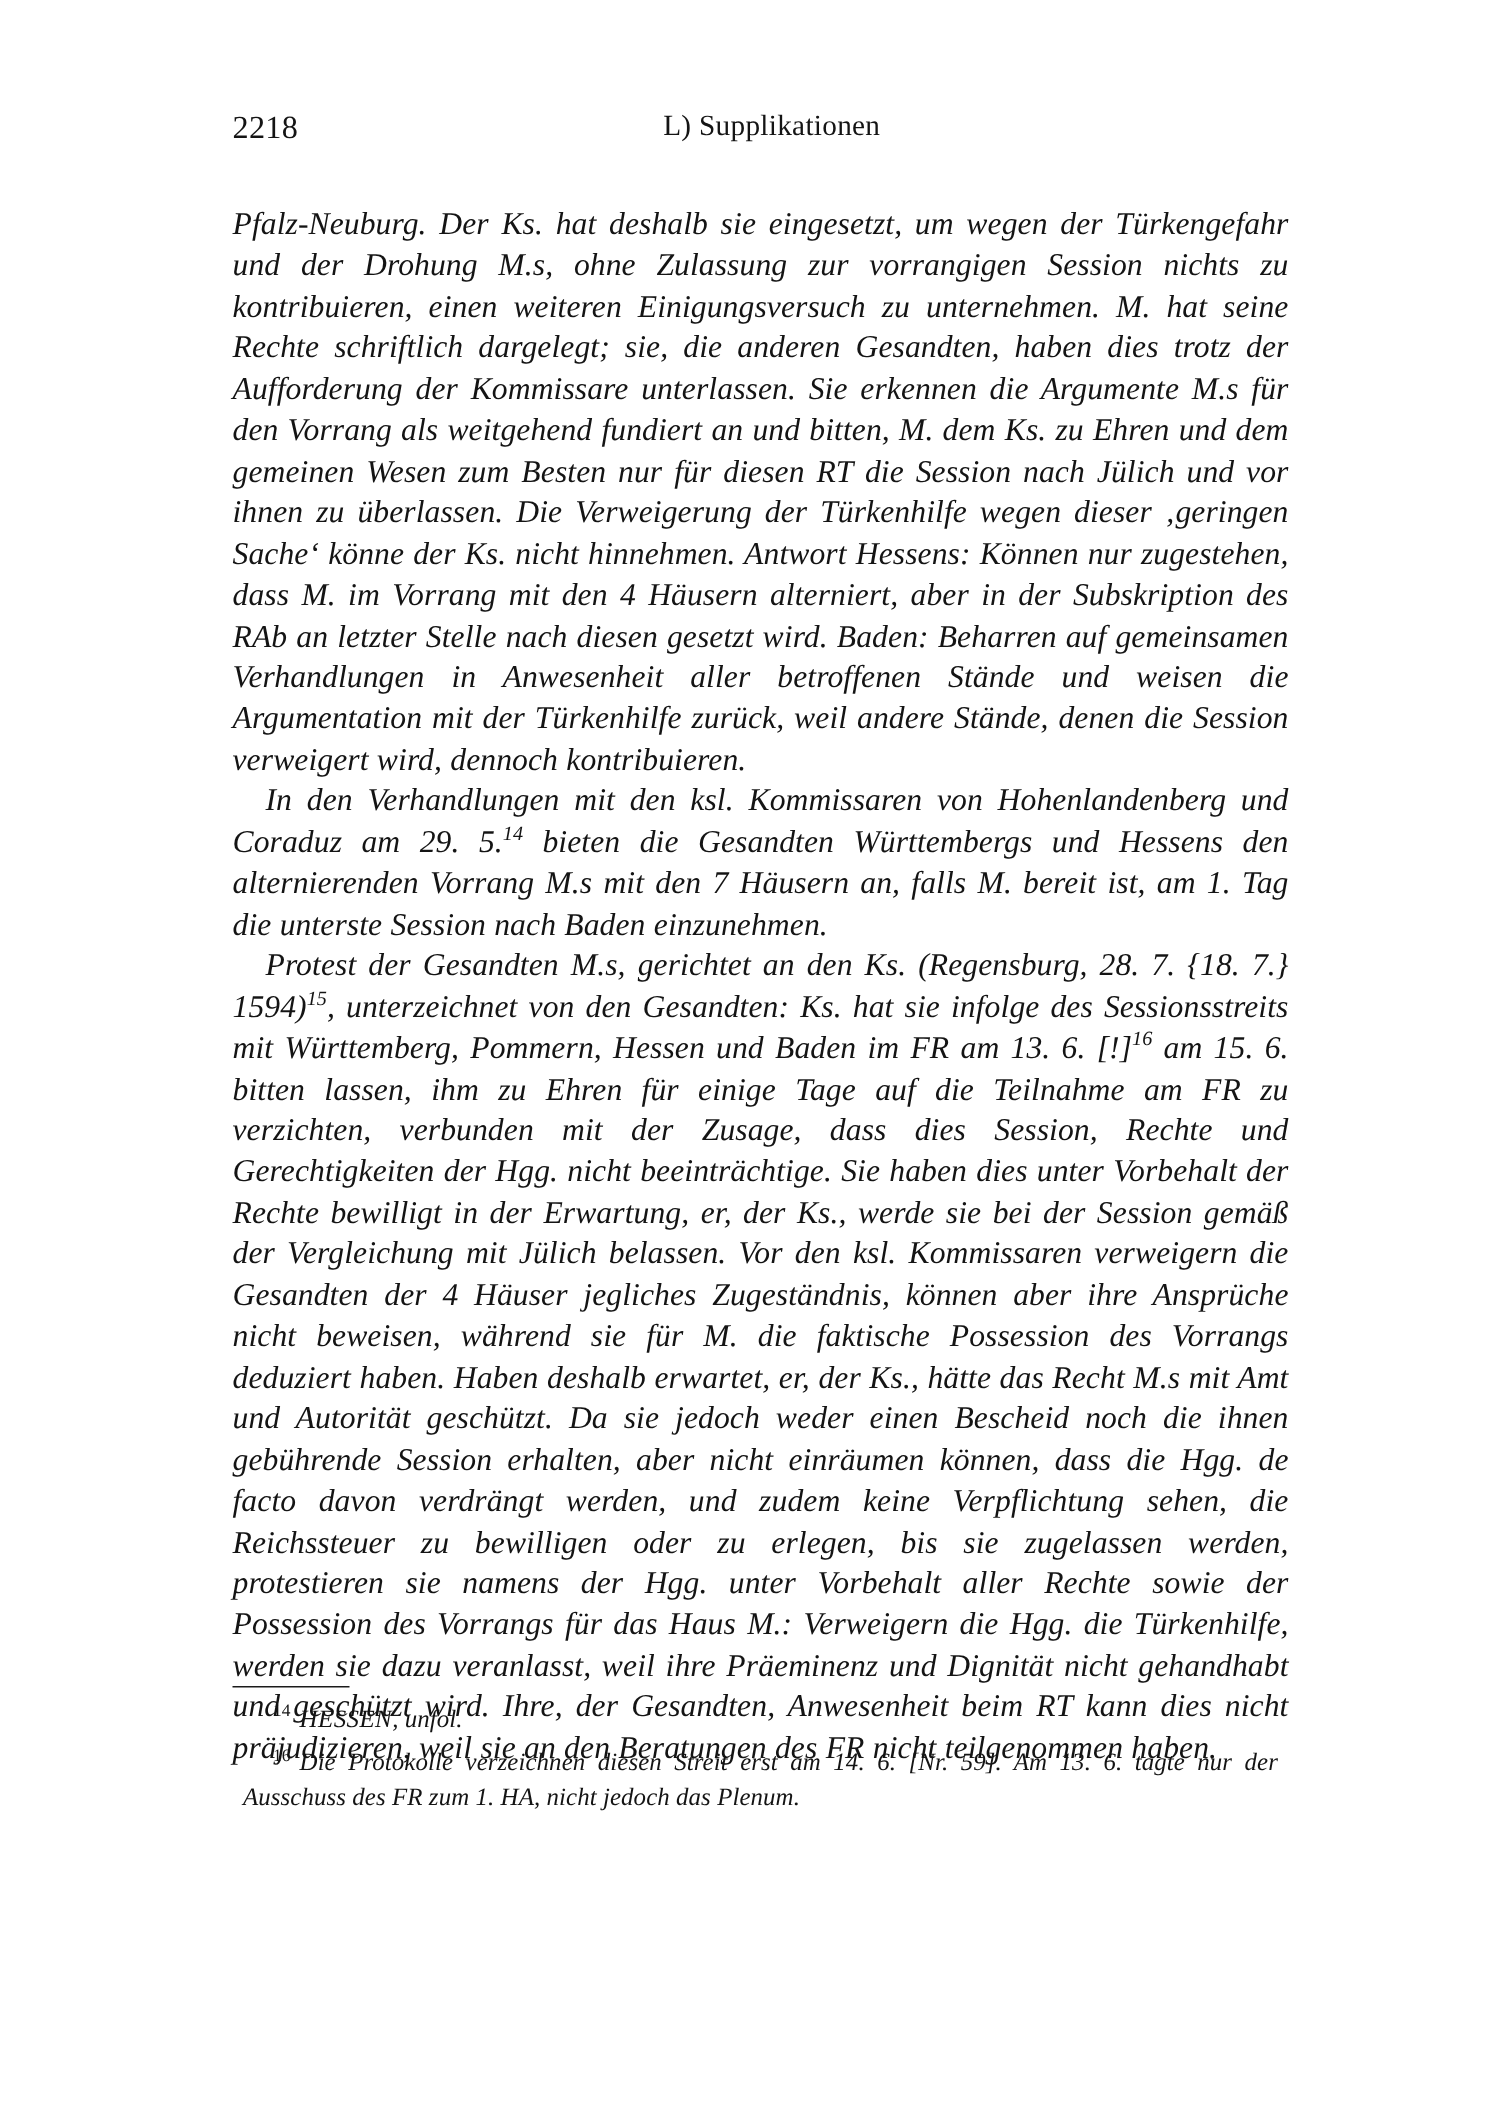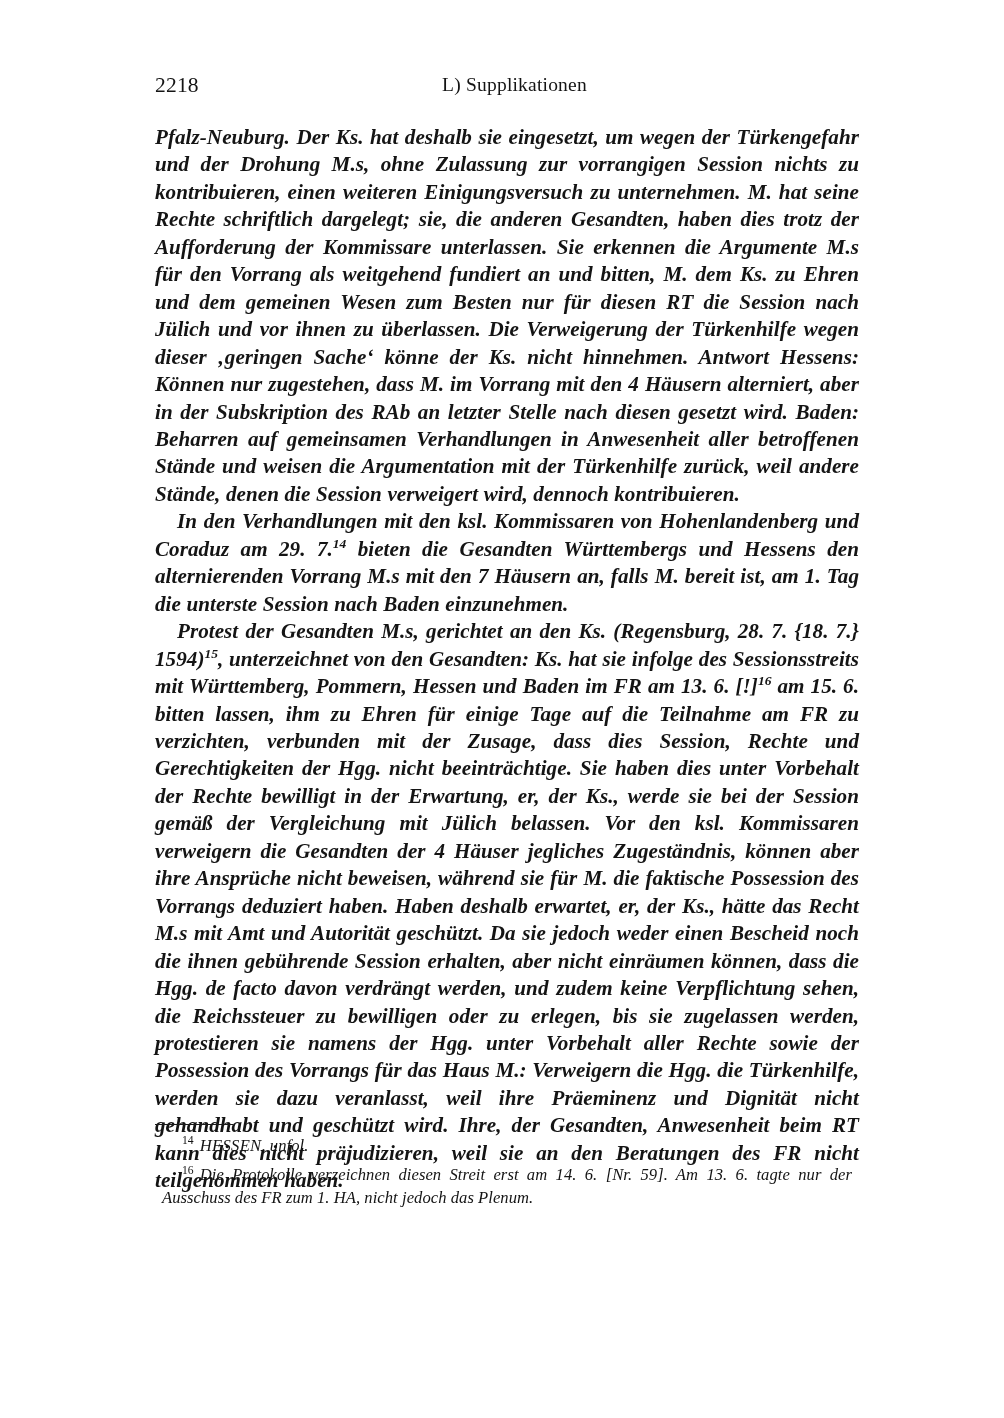--- a/index.html
+++ b/index.html
@@ -46,22 +46,21 @@
     left: 0;
     right: 11px;
     top: 0;
     text-align: center;
     font-size: 19.5px;
     padding-left: 26px;
   }
 
   
   .body-block {
-    margin-top: 24px;
-    font-weight: bold;
+    margin-top: 36px;
   }
   p.para {
     margin: 0;
     font-style: italic;
     font-size: 21.1px;
     line-height: 27.45px;
     text-align: justify;
     text-justify: inter-word;
     hyphens: none;
     letter-spacing: 0.05px;
@@ -122,21 +121,21 @@
 
     <div class="runhead">
       <span class="folio">2218</span>
       <span class="title">L) Supplikationen</span>
     </div>
 
     <div class="body-block">
 
       <p class="para"><span>Pfalz-Neuburg. Der Ks. hat deshalb sie eingesetzt, um wegen der Türkengefahr und der Drohung M.s, ohne Zulassung zur vorrangigen Session nichts zu kontribuieren, einen weiteren Einigungsversuch zu unternehmen. M. hat seine Rechte schriftlich dargelegt; sie, die anderen Gesandten, haben dies trotz der Aufforderung der Kommissare unterlassen. Sie erkennen die Argumente M.s für den Vorrang als weitgehend fundiert an und bitten, M. dem Ks. zu Ehren und dem gemeinen Wesen zum Besten nur für diesen RT die Session nach Jülich und vor ihnen zu überlassen. Die Verweigerung der Türkenhilfe wegen dieser ‚geringen Sache‘ könne der Ks. nicht hinnehmen. Antwort Hessens: Können nur zugestehen, dass M. im Vorrang mit den 4 Häusern alterniert, aber in der Subskription des RAb an letzter Stelle nach diesen gesetzt wird. Baden: Beharren auf gemeinsamen Verhandlungen in Anwesenheit aller betroffenen Stände und weisen die Argumentation mit der Türkenhilfe zurück, weil andere Stände, denen die Session verweigert wird, dennoch kontribuieren.</span></p>
 
-      <p class="para indent"><span>In den Verhandlungen mit den ksl. Kommissaren von Hohenlandenberg und Coraduz am 29. 7.</span><sup class="fnref">14</sup><span> bieten die Gesandten Württembergs und Hessens den alternierenden Vorrang M.s mit den 7 Häusern an, falls M. bereit ist, am 1. Tag die unterste Session nach Baden einzunehmen.</span></p>
+      <p class="para indent"><span>In den Verhandlungen mit den ksl. Kommissaren von Hohenlandenberg und Coraduz am 29. 5.</span><sup class="fnref">14</sup><span> bieten die Gesandten Württembergs und Hessens den alternierenden Vorrang M.s mit den 7 Häusern an, falls M. bereit ist, am 1. Tag die unterste Session nach Baden einzunehmen.</span></p>
 
       <p class="para indent"><span>Protest der Gesandten M.s, gerichtet an den Ks. (Regensburg, 28. 7. {18. 7.} 1594)</span><sup class="fnref">15</sup><span>, unterzeichnet von den Gesandten: Ks. hat sie infolge des Sessionsstreits mit Württemberg, Pommern, Hessen und Baden im FR am 13. 6. [!]</span><sup class="fnref">16</sup><span> am 15. 6. bitten lassen, ihm zu Ehren für einige Tage auf die Teilnahme am FR zu verzichten, verbunden mit der Zusage, dass dies Session, Rechte und Gerechtigkeiten der Hgg. nicht beeinträchtige. Sie haben dies unter Vorbehalt der Rechte bewilligt in der Erwartung, er, der Ks., werde sie bei der Session gemäß der Vergleichung mit Jülich belassen. Vor den ksl. Kommissaren verweigern die Gesandten der 4 Häuser jegliches Zugeständnis, können aber ihre Ansprüche nicht beweisen, während sie für M. die faktische Possession des Vorrangs deduziert haben. Haben deshalb erwartet, er, der Ks., hätte das Recht M.s mit Amt und Autorität geschützt. Da sie jedoch weder einen Bescheid noch die ihnen gebührende Session erhalten, aber nicht einräumen können, dass die Hgg. de facto davon verdrängt werden, und zudem keine Verpflichtung sehen, die Reichssteuer zu bewilligen oder zu erlegen, bis sie zugelassen werden, protestieren sie namens der Hgg. unter Vorbehalt aller Rechte sowie der Possession des Vorrangs für das Haus M.: Verweigern die Hgg. die Türkenhilfe, werden sie dazu veranlasst, weil ihre Präeminenz und Dignität nicht gehandhabt und geschützt wird. Ihre, der Gesandten, Anwesenheit beim RT kann dies nicht präjudizieren, weil sie an den Beratungen des FR nicht teilgenommen haben.</span></p>
 
     </div>
   </div>
 
   <div class="footnotes">
     <div class="fn-rule"></div>
 
     <p class="footnote"><sup class="fnnum">14</sup><span class="smallcaps">HESSEN</span><span>, unfol.</span></p>

